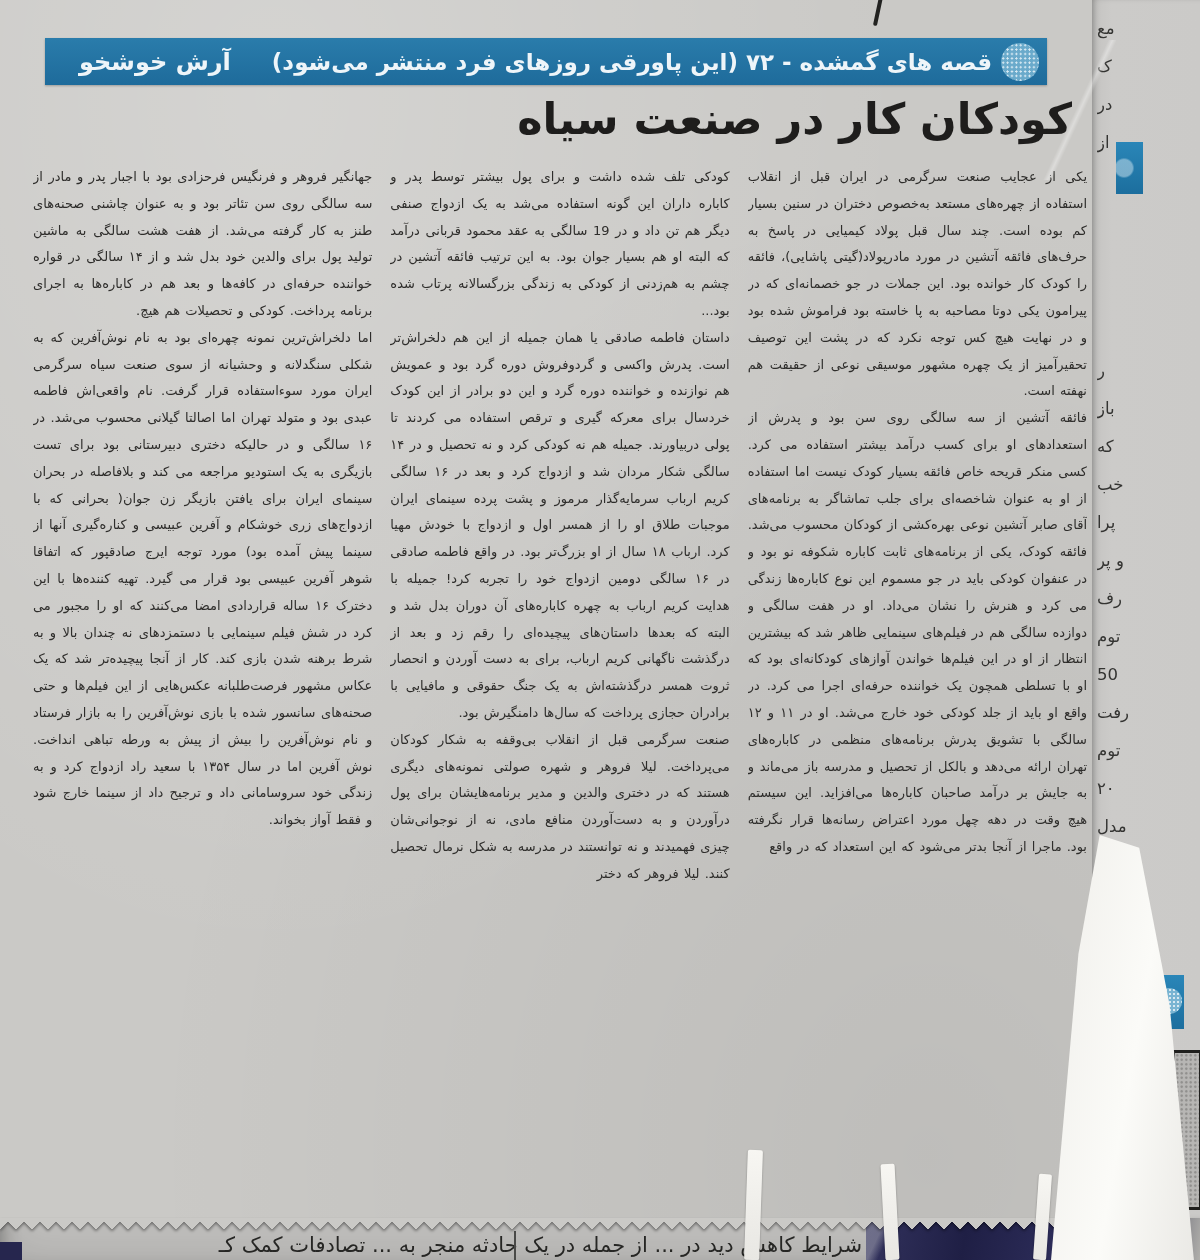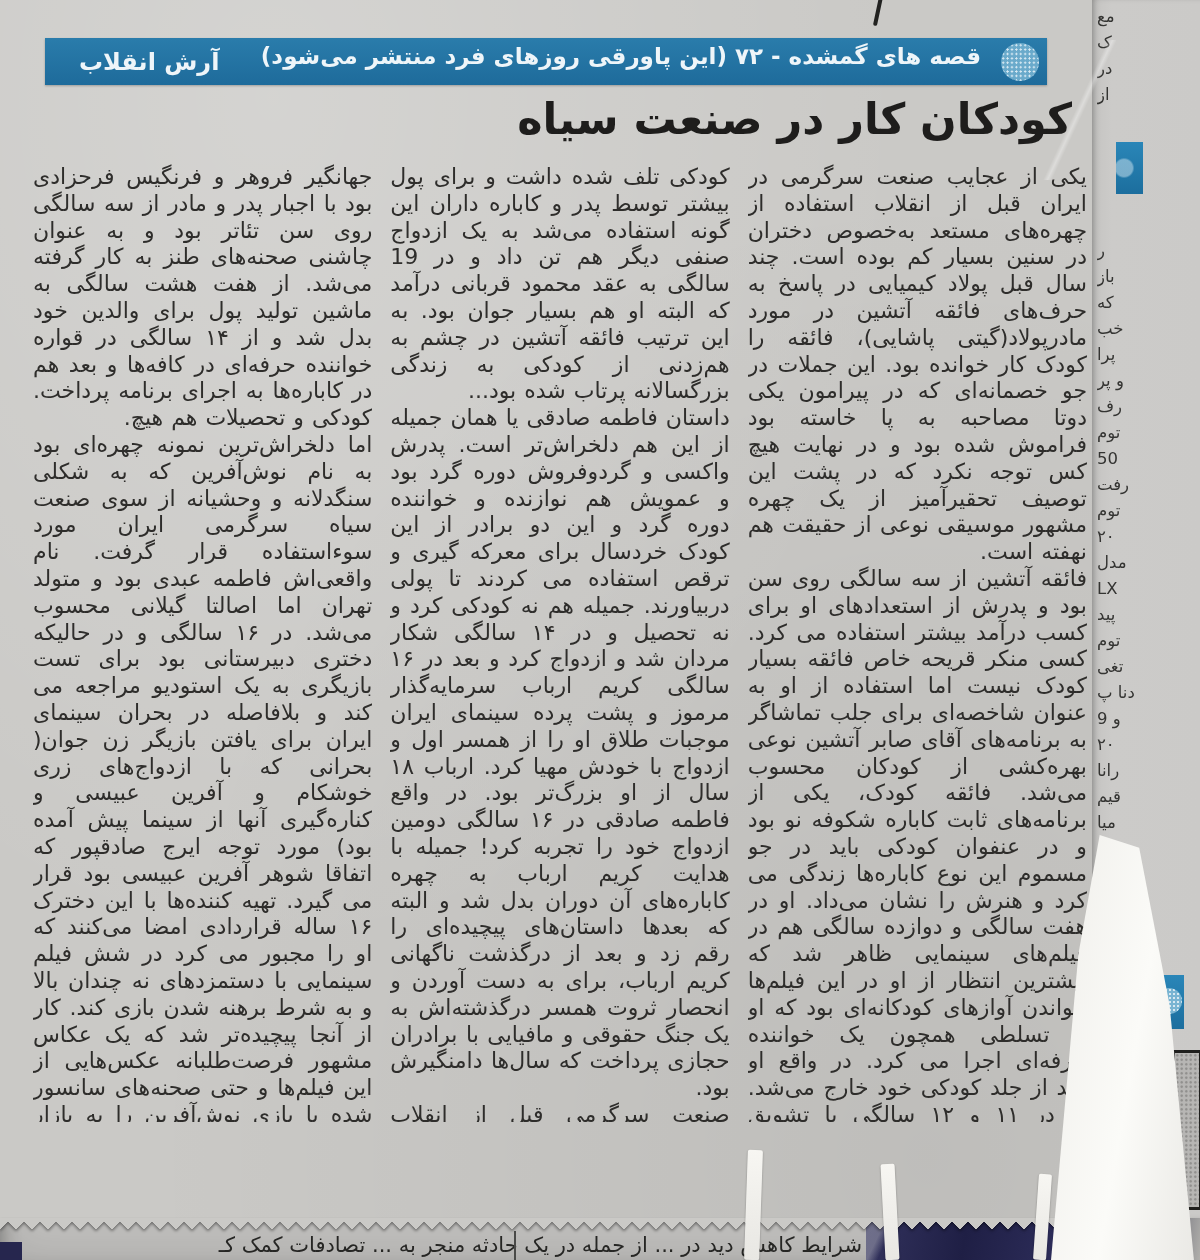--- a/index.html
+++ b/index.html
@@ -23,21 +23,21 @@
       linear-gradient(100deg,#33335e 0%,#1f1f45 30%,#2b2b57 55%,#3a3a68 74%,#74747e 90%,#b0afab 100%);
   }
   .under-photo-corner{position:absolute;left:0;top:1242px;width:22px;height:18px;background:#26264e;}
   
   .strip{
     position:absolute;left:1092px;top:0;width:108px;height:1218px;
     background:linear-gradient(90deg,#c4c3c1,#cccbc9 18%,#cbcac8);
     box-shadow:inset 5px 0 7px -4px rgba(0,0,0,.35);
   }
   .frags{position:absolute;left:5px;top:4px;width:72px;color:#343432;}
-  .frag{display:block;height:26px;line-height:26px;font-size:16.5px;text-align:left;white-space:nowrap;overflow:hidden;}
+  .frag{display:block;height:26px;line-height:26px;font-size:16.5px;text-align:left;white-space:nowrap;overflow:hidden;margin-top:12px;}
   .bluebox{position:absolute;background:linear-gradient(180deg,#2a86b8,#1c6e9e);}
   .b1{left:24px;top:142px;width:27px;height:52px;
       background:radial-gradient(circle at 30% 50%, rgba(210,230,240,.5) 0 26%, transparent 32%),linear-gradient(180deg,#2a86b8,#1c6e9e);}
   .b2{left:62px;top:975px;width:30px;height:54px;overflow:hidden;}
   .globe-dots{
     display:block;width:26px;height:26px;border-radius:50%;margin:13px auto 0;
     background-color:#79b4d2;
     background-image:radial-gradient(#d7e8f1 .9px, transparent 1.1px);
     background-size:4px 4px;
   }
@@ -63,41 +63,41 @@
       linear-gradient(-135deg,#cac9c6 8px, transparent 0) 0 0/16px 12px repeat-x;
     filter:drop-shadow(0 2px 1.5px rgba(0,0,0,.4));
   }
   .masthead{
     position:absolute;left:45px;top:38px;width:1002px;height:47px;
     background:linear-gradient(180deg,#2a7cab,#1e6b9b);
     color:#eef5f9;display:flex;align-items:center;justify-content:space-between;
     direction:rtl;padding:0 8px;box-sizing:border-box;
     box-shadow:0 1px 2px rgba(0,0,0,.25);
   }
-  .mast-right{display:flex;direction:rtl;gap:20px;}
+  .mast-right{display:flex;align-items:center;direction:rtl;gap:9px;}
   .globe{
     width:38px;height:38px;border-radius:50%;flex:0 0 auto;
     background-color:#6aaacb;
     background-image:radial-gradient(#d9eaf3 1px, transparent 1.2px);
     background-size:4.4px 4.4px;
   }
   .series{font-size:23px;font-weight:bold;white-space:nowrap;}
   .author{font-size:24px;font-weight:bold;padding-left:26px;white-space:nowrap;}
   .headline{
     position:absolute;left:598px;top:88px;width:474px;height:64px;margin:0;
     direction:rtl;text-align:center;font-size:43px;line-height:62px;font-weight:bold;color:#1e1d1c;
     white-space:nowrap;
   }
   .cols{
     position:absolute;left:33px;top:164px;width:1054px;height:958px;
     display:flex;direction:rtl;gap:18px;overflow:hidden;
   }
   .col{flex:1 1 0;height:100%;overflow:hidden;direction:rtl;}
   .col p{
-    margin:0;color:#2e2d2b;font-size:22px;line-height:26.8px;
+    margin:0;color:#2e2d2b;font-size:13px;line-height:26.8px;
     text-align:justify;text-align-last:right;word-spacing:1px;
   }
   .pen-mark{
     position:absolute;left:876px;top:-4px;width:4px;height:30px;background:#222220;
     transform:rotate(12deg);border-radius:2px;
   }
   .crease{
     position:absolute;left:1000px;top:40px;width:160px;height:140px;pointer-events:none;
     background:linear-gradient(115deg, transparent 48%, rgba(255,255,255,.35) 50%, transparent 52%);
   }
@@ -171,21 +171,21 @@
     </div>
     <div class="halftone-box"></div>
   </div>
 
   <div class="sheet">
     <div class="masthead">
       <div class="mast-right">
         <span class="globe"></span>
         <span class="series">قصه های گمشده - ۷۲ (این پاورقی روزهای فرد منتشر می‌شود)</span>
       </div>
-      <span class="author">آرش انقلاب</span>
+      <span class="author">آرش خوشخو</span>
     </div>
 
     <h1 class="headline">کودکان کار در صنعت سیاه</h1>
 
     <div class="cols">
       <div class="col">
         <p>یکی از عجایب صنعت سرگرمی در ایران قبل از انقلاب استفاده از چهره‌های مستعد به‌خصوص دختران در سنین بسیار کم بوده است. چند سال قبل پولاد کیمیایی در پاسخ به حرف‌های فائقه آتشین در مورد مادرپولاد(گیتی پاشایی)، فائقه را کودک کار خوانده بود. این جملات در جو خصمانه‌ای که در پیرامون یکی دوتا مصاحبه به پا خاسته بود فراموش شده بود و در نهایت هیچ کس توجه نکرد که در پشت این توصیف تحقیرآمیز از یک چهره مشهور موسیقی نوعی از حقیقت هم نهفته است.</p>
         <p>فائقه آتشین از سه سالگی روی سن بود و پدرش از استعدادهای او برای کسب درآمد بیشتر استفاده می کرد. کسی منکر قریحه خاص فائقه بسیار کودک نیست اما استفاده از او به عنوان شاخصه‌ای برای جلب تماشاگر به برنامه‌های آقای صابر آتشین نوعی بهره‌کشی از کودکان محسوب می‌شد. فائقه کودک، یکی از برنامه‌های ثابت کاباره شکوفه نو بود و در عنفوان کودکی باید در جو مسموم این نوع کاباره‌ها زندگی می کرد و هنرش را نشان می‌داد. او در هفت سالگی و دوازده سالگی هم در فیلم‌های سینمایی ظاهر شد که بیشترین انتظار از او در این فیلم‌ها خواندن آوازهای کودکانه‌ای بود که او با تسلطی همچون یک خواننده حرفه‌ای اجرا می کرد. در واقع او باید از جلد کودکی خود خارج می‌شد. او در ۱۱ و ۱۲ سالگی با تشویق پدرش برنامه‌های منظمی در کاباره‌های تهران ارائه می‌دهد و بالکل از تحصیل و مدرسه باز می‌ماند و به جایش بر درآمد صاحبان کاباره‌ها می‌افزاید. این سیستم هیچ وقت در دهه چهل مورد اعتراض رسانه‌ها قرار نگرفته بود. ماجرا از آنجا بدتر می‌شود که این استعداد که در واقع</p>
       </div>
       <div class="col">

